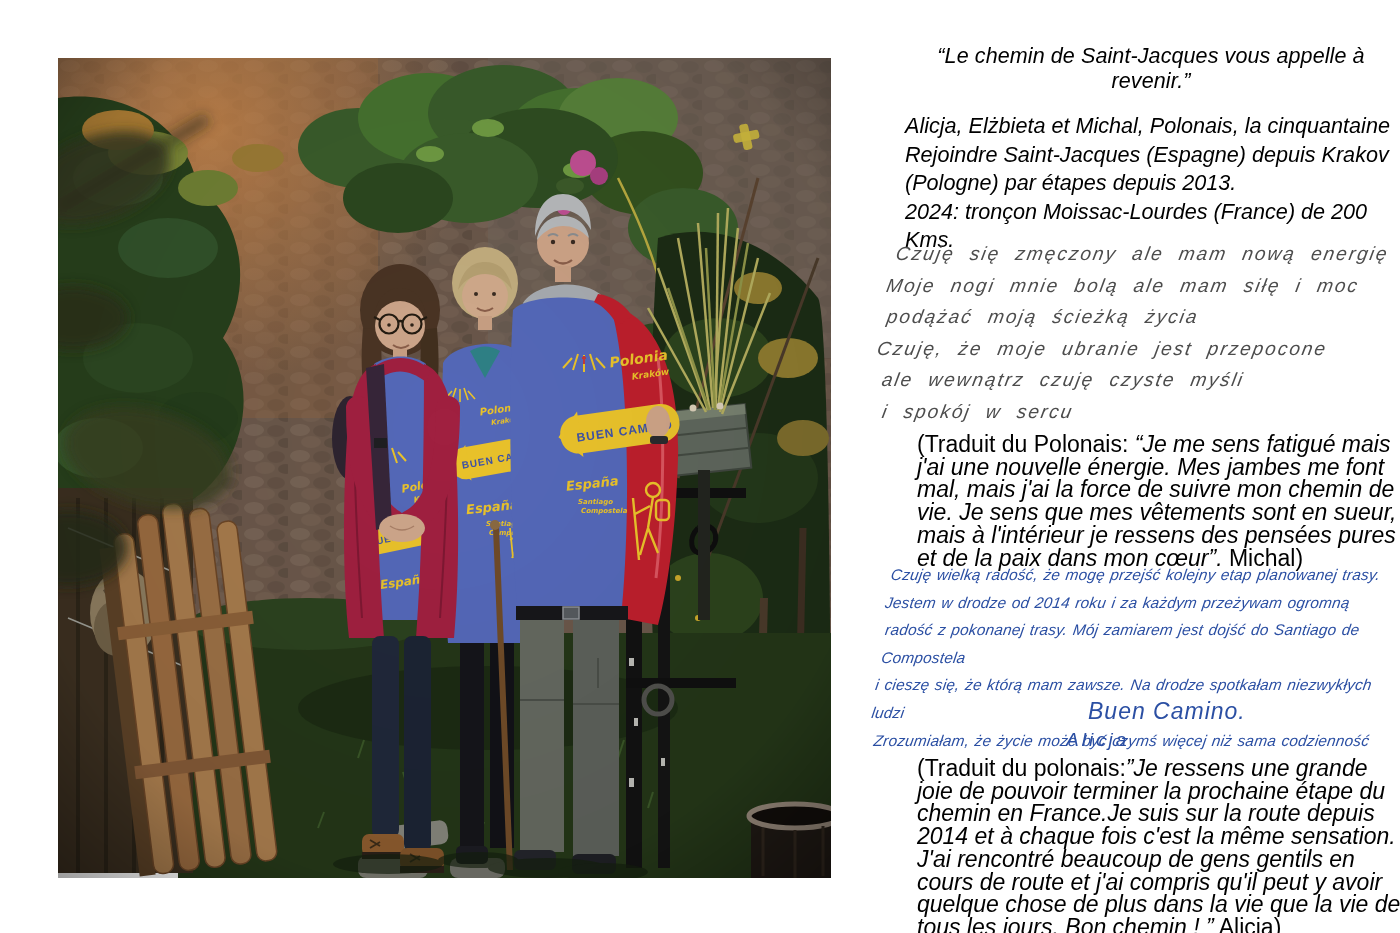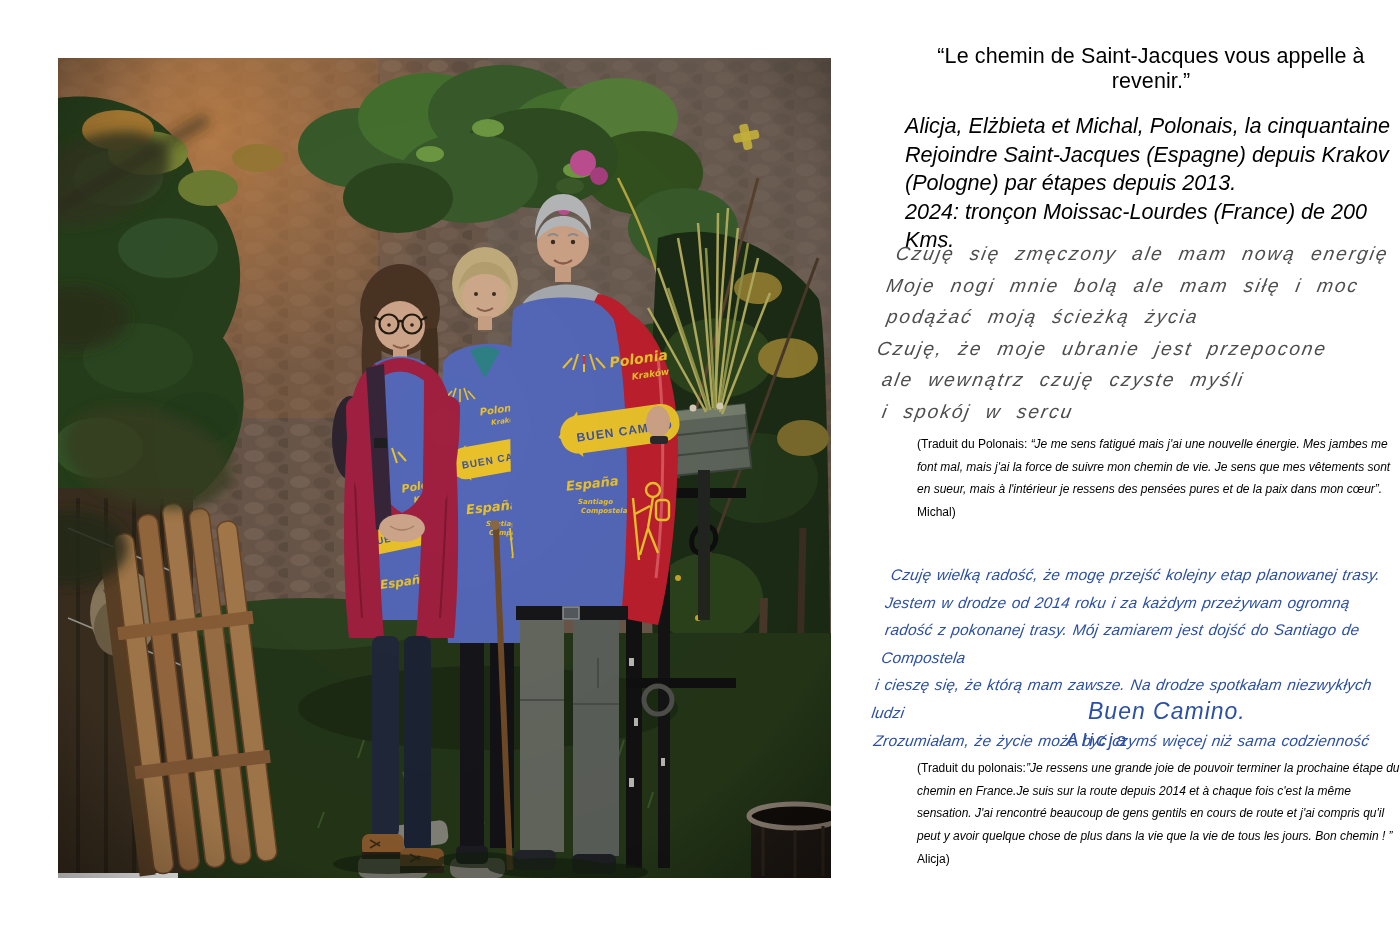--- a/index.html
+++ b/index.html
@@ -4,41 +4,41 @@
 <style>
   html,body{margin:0;padding:0;}
   body{
     width:1400px;height:933px;background:#ffffff;position:relative;overflow:hidden;
     font-family:"Liberation Sans", sans-serif;color:#000;
   }
   .photo-frame{position:absolute;left:58px;top:58px;width:773px;height:820px;}
   .photo-frame svg{display:block;width:773px;height:820px;}
 
   .quote{position:absolute;left:903px;top:44px;width:496px;text-align:center;
-         font-size:21.5px;letter-spacing:.1px;}
+         font-style:italic;font-size:21.5px;letter-spacing:.1px;}
   .intro{position:absolute;left:905px;top:112px;width:500px;font-style:italic;
          font-size:21.6px;line-height:28.6px;}
 
   .hw{font-style:italic;}
   .hw1{position:absolute;left:899px;top:238px;font-size:19px;line-height:31.6px;
        color:#4d4d4d;letter-spacing:2px;word-spacing:8px;
        transform:skewX(-10deg);transform-origin:0 0;}
   .hw1 .i1{margin-left:-4px}.hw1 .i2{margin-left:2px}.hw1 .i3{margin-left:-2px}
   .hw1 .i4{margin-left:8px}.hw1 .i5{margin-left:14px}
 
   .hw2{position:absolute;left:893px;top:561px;font-size:15.4px;line-height:27.6px;
        color:#2b4fa3;letter-spacing:.2px;word-spacing:1px;
        transform:skewX(-8deg);transform-origin:0 0;}
   .hw2 .i1{margin-left:-2px}.hw2 .i2{margin-left:2px}.hw2 .i4{margin-left:6px}
   .sig1{position:absolute;left:1088px;top:698px;font-size:23px;color:#2b4fa3;
         font-style:italic;letter-spacing:1px;text-align:center;}
   .sig2{position:absolute;left:1066px;top:729px;font-size:19px;color:#2b4fa3;
         font-style:italic;letter-spacing:3px;}
 
-  .tr{position:absolute;width:484px;font-size:12px;line-height:22.7px;}
+  .tr{position:absolute;width:484px;font-size:23px;line-height:22.7px;}
   .tr1{left:917px;top:433px;}
   .tr2{left:917px;top:757px;}
   .tr .it{font-style:italic;}
 
   
   text.stY{fill:#e9c22b;font-weight:bold;font-style:italic;font-family:"DejaVu Sans",sans-serif;}
   text.stB{fill:#3f53a6;font-weight:bold;letter-spacing:1px;font-family:"Liberation Sans",sans-serif;}
 </style>
 </head>
 <body>

